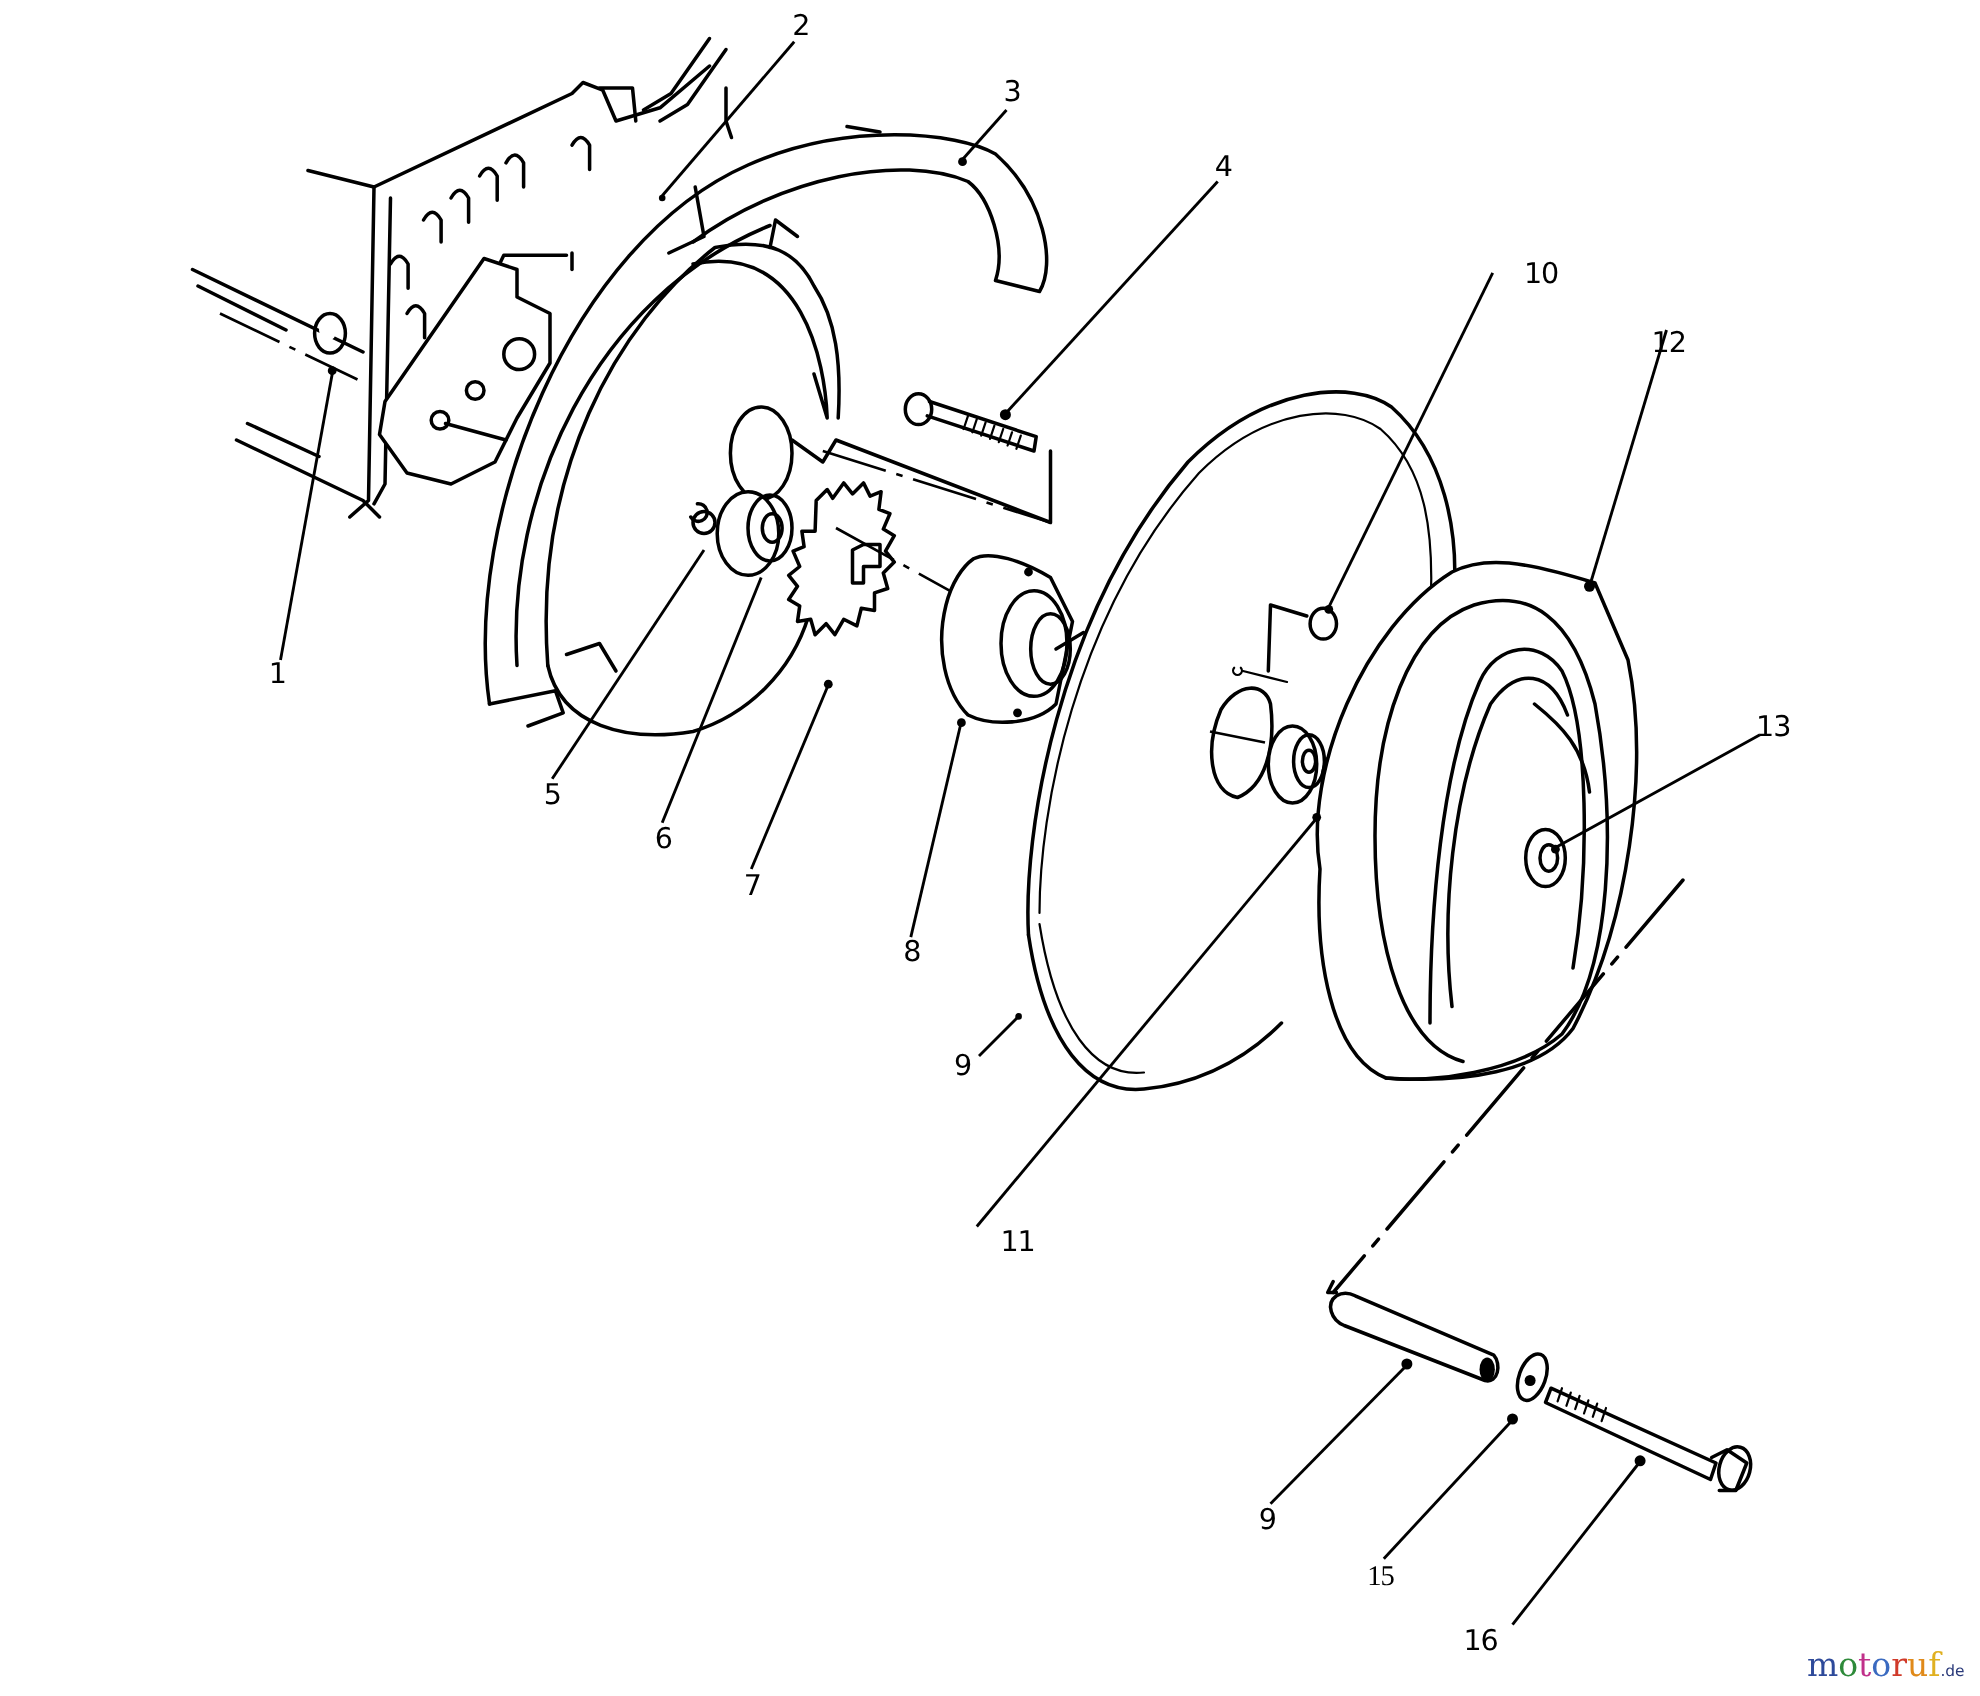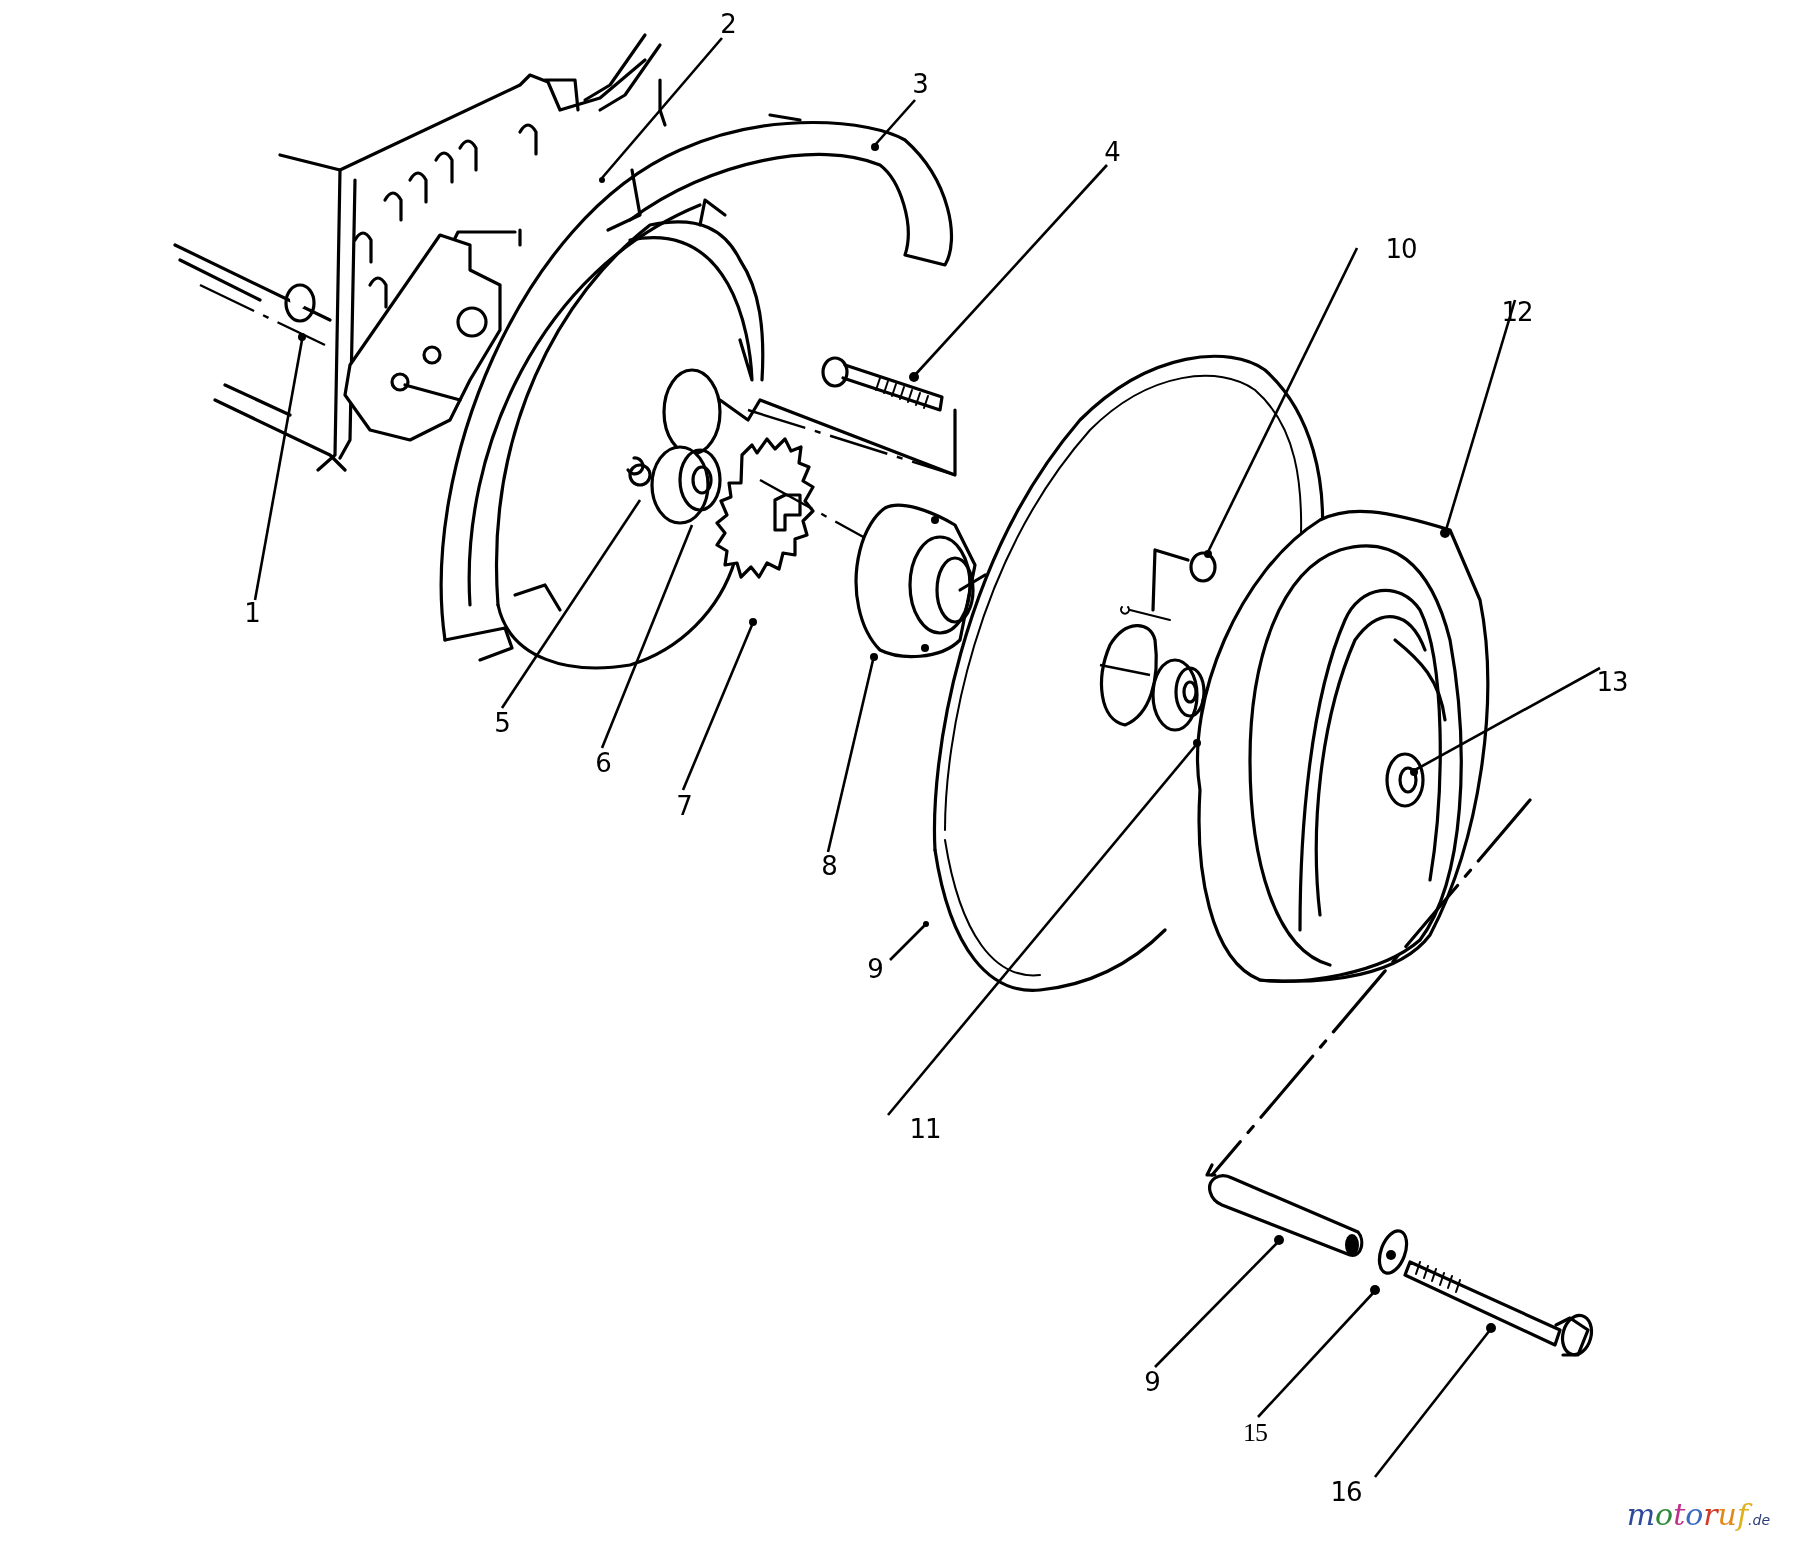--- a/index.html
+++ b/index.html
@@ -5,21 +5,21 @@
   html, body { margin: 0; padding: 0; background: #ffffff; }
   body { width: 1800px; height: 1542px; position: relative; overflow: hidden; font-family: "Liberation Sans", sans-serif; }
   #diagram { position: absolute; left: 0; top: 0; width: 1800px; height: 1542px; }
   .ln { stroke: #000; stroke-width: 3.2; fill: none; stroke-linecap: round; stroke-linejoin: round; }
   .thin { stroke: #000; stroke-width: 2; fill: none; stroke-linecap: round; }
   .dash { stroke: #000; stroke-width: 2.4; fill: none; stroke-dasharray: 60 10 6 10; }
   .fillw { fill: #fff; }
   .leader { stroke: #000; stroke-width: 2.6; fill: none; }
   .dot { fill: #000; }
   .lbl { position: absolute; font-family: "DejaVu Sans", sans-serif; font-size: 26px; color: #000; transform: translate(-50%, -50%); white-space: nowrap; letter-spacing: -1px; }
-  .brand { position: absolute; right: 30px; bottom: 10px; font-family: "DejaVu Serif", serif; font-size: 30px; letter-spacing: 0px; font-style: italic; }
+  .brand { position: absolute; right: 14px; bottom: 10px; font-family: "DejaVu Serif", serif; font-size: 30px; letter-spacing: 0px; }
   .brand span { display: inline-block; }
   .brand .tld { font-size: 14px; color: #2a3a7a; font-family: "DejaVu Sans", sans-serif; }
 </style>
 </head>
 <body>
 
 <svg id="diagram" viewBox="0 0 1800 1542" xmlns="http://www.w3.org/2000/svg">
 
   <g>
     <path class="ln" d="M645 35 L610 85 L585 100"></path>
@@ -200,20 +200,20 @@
 <div class="lbl" style="left:920px;top:84px;">3</div>
 <div class="lbl" style="left:1112px;top:152px;">4</div>
 <div class="lbl" style="left:502px;top:723px;">5</div>
 <div class="lbl" style="left:603px;top:763px;">6</div>
 <div class="lbl" style="left:684px;top:806px;">7</div>
 <div class="lbl" style="left:829px;top:866px;">8</div>
 <div class="lbl" style="left:875px;top:969px;">9</div>
 <div class="lbl" style="left:1357px;top:249px;margin-left:44px;">10</div>
 <div class="lbl" style="left:885px;top:1129px;margin-left:40px;">11</div>
 <div class="lbl" style="left:1517px;top:284px;margin-top:28px;">12</div>
-<div class="lbl" style="left:1612px;top:661px;margin-top:21px;">13</div>
+<div class="lbl" style="left:1612px;top:661px;">13</div>
 <div class="lbl" style="left:1152px;top:1382px;">9</div>
 <div class="lbl" style="left:1255px;top:1433px;font-family:Liberation Serif, serif;">15</div>
 <div class="lbl" style="left:1346px;top:1492px;">16</div>
 
 <div class="brand">
   <span style="color:#2e4a9a">m</span><span style="color:#2e8a3a">o</span><span style="color:#c0308a">t</span><span style="color:#3a6ac0">o</span><span style="color:#d03a2a">r</span><span style="color:#e08a1a">u</span><span style="color:#e0b020">f</span><span class="tld">.de</span>
 </div>
 
 </body></html>

